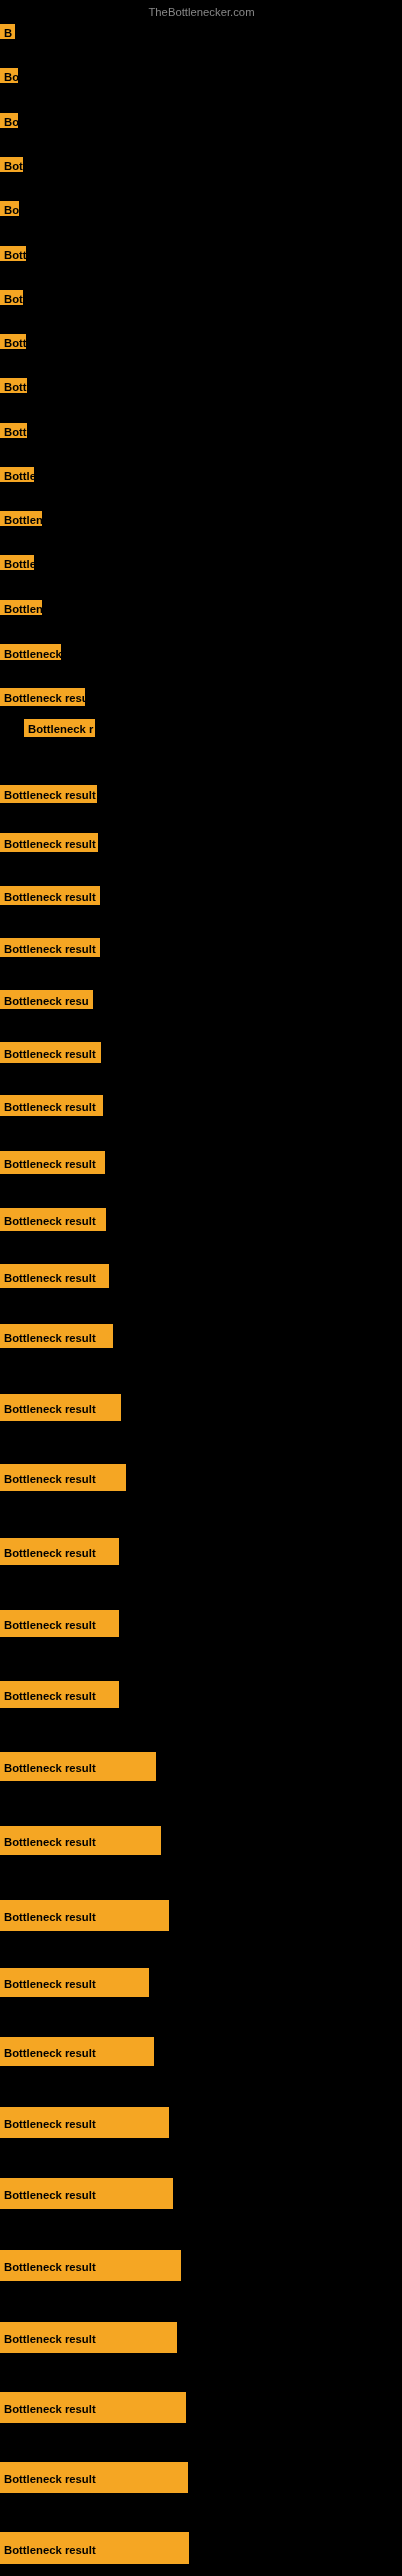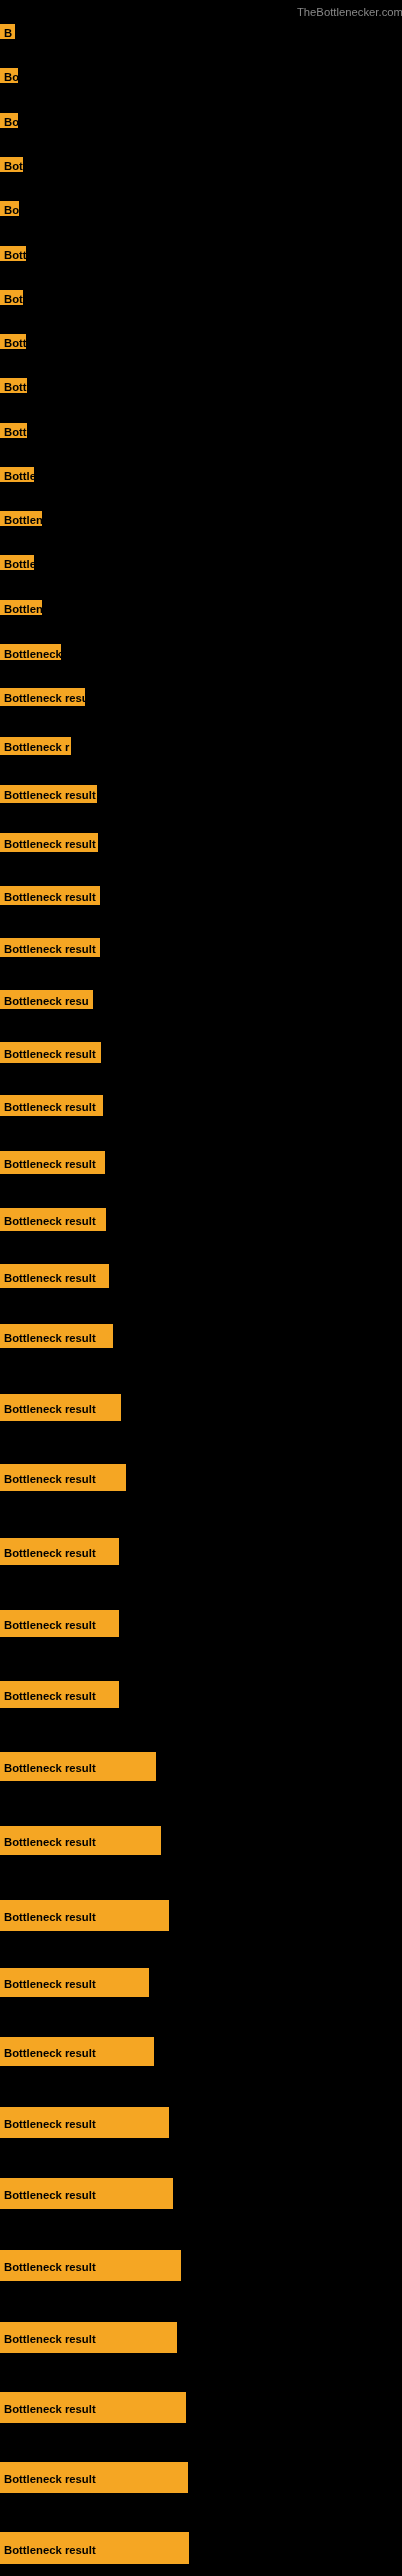--- a/index.html
+++ b/index.html
@@ -11,21 +11,21 @@
       width: 403px;
       min-height: 2576px;
       background-color: #000000;
       font-family: Arial, sans-serif;
       position: relative;
       overflow-x: hidden;
     }
     .site-title {
       color: #888888;
       font-size: 11.3px;
-      text-align: right;
+      text-align: center;
       padding: 6.4px 0 3.2px 0;
       position: absolute;
       top: 0;
       left: 0;
       right: 0;
     }
     .bottleneck-item {
       position: absolute;
       left: 0;
       display: flex;
@@ -87,21 +87,21 @@
   </div>
 <div class="bottleneck-item" style="top: 600px;">
     <span class="bottleneck-label" style="width: 42px; height: 14.5px; line-height: 14.5px; font-size: 11.3px;">Bottlen</span>
   </div>
 <div class="bottleneck-item" style="top: 644px;">
     <span class="bottleneck-label" style="width: 61px; height: 16px; line-height: 16px; font-size: 11.3px;">Bottleneck</span>
   </div>
 <div class="bottleneck-item" style="top: 688px;">
     <span class="bottleneck-label" style="width: 85px; height: 17.7px; line-height: 17.7px; font-size: 11.3px;">Bottleneck resu</span>
   </div>
-<div class="bottleneck-item" style="top: 737px;">
+<div class="bottleneck-item" style="top: 719px; padding-left: 24px;">
     <span class="bottleneck-label" style="width: 71px; height: 17.7px; line-height: 17.7px; font-size: 11.3px;">Bottleneck r</span>
   </div>
 <div class="bottleneck-item" style="top: 785px;">
     <span class="bottleneck-label" style="width: 97px; height: 17.7px; line-height: 17.7px; font-size: 11.3px;">Bottleneck result</span>
   </div>
 <div class="bottleneck-item" style="top: 833px;">
     <span class="bottleneck-label" style="width: 98px; height: 19.3px; line-height: 19.3px; font-size: 11.3px;">Bottleneck result</span>
   </div>
 <div class="bottleneck-item" style="top: 886px;">
     <span class="bottleneck-label" style="width: 100px; height: 19.3px; line-height: 19.3px; font-size: 11.3px;">Bottleneck result</span>

